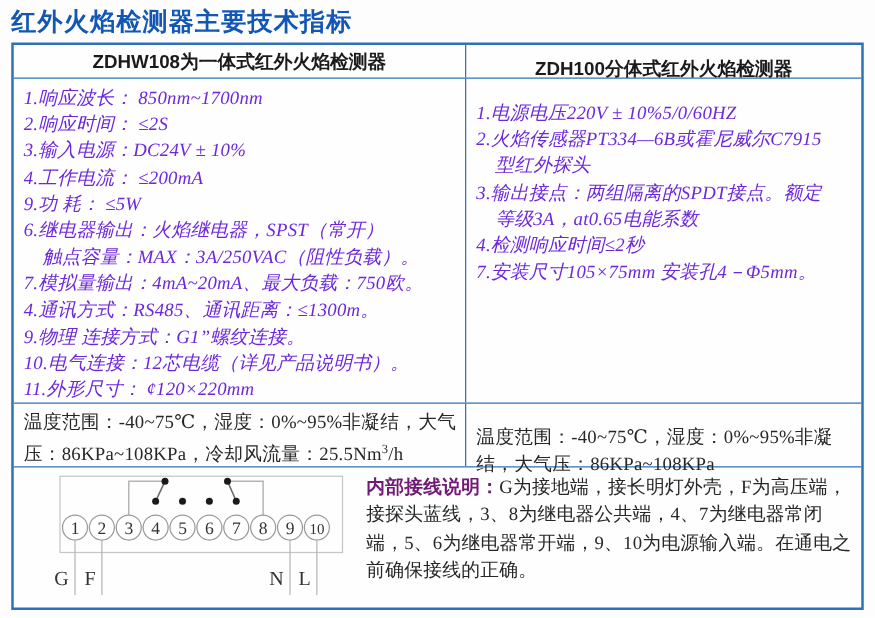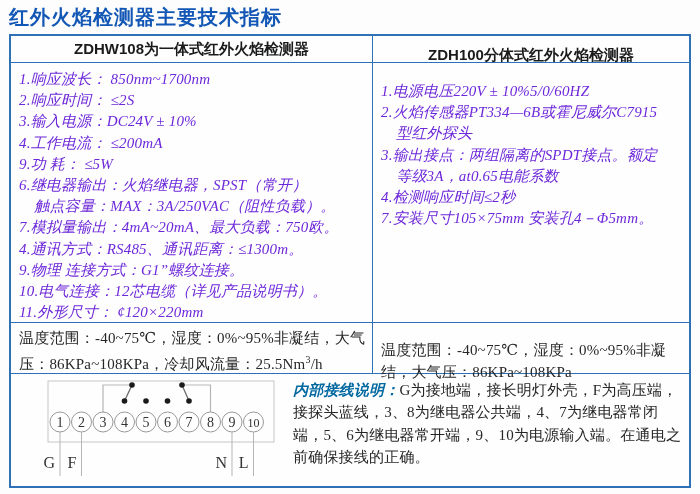--- a/index.html
+++ b/index.html
@@ -42,21 +42,21 @@
   .env-row { height:51px; }
   .env-row .cell { padding:4px 6px 0 8px; }
   .env-text { font-size:15px; line-height:22px; color:#272727; letter-spacing:0.2px; }
   sup { font-size:10px; }
 
   .bottom-row { flex:1; position:relative; }
   .wiring-note {
     position:absolute; left:282px; top:5px; width:394px;
     font-size:15px; line-height:22.4px; color:#272727; letter-spacing:0.2px;
   }
-  .wiring-note b { font-family:"Liberation Sans","DejaVu Sans",sans-serif; font-weight:bold; color:#0369a1;font-style:italic; }
+  .wiring-note b { font-family:"Liberation Sans","DejaVu Sans",sans-serif; font-weight:bold; color:#701a75; }
 
   .diagram-wrap { position:absolute; left:30px; top:2px; width:246px; height:112px; }
 </style>
 </head>
 <body>
 
 <div class="page">
 
   <div class="doc-title">红外火焰检测器主要技术指标</div>
 

